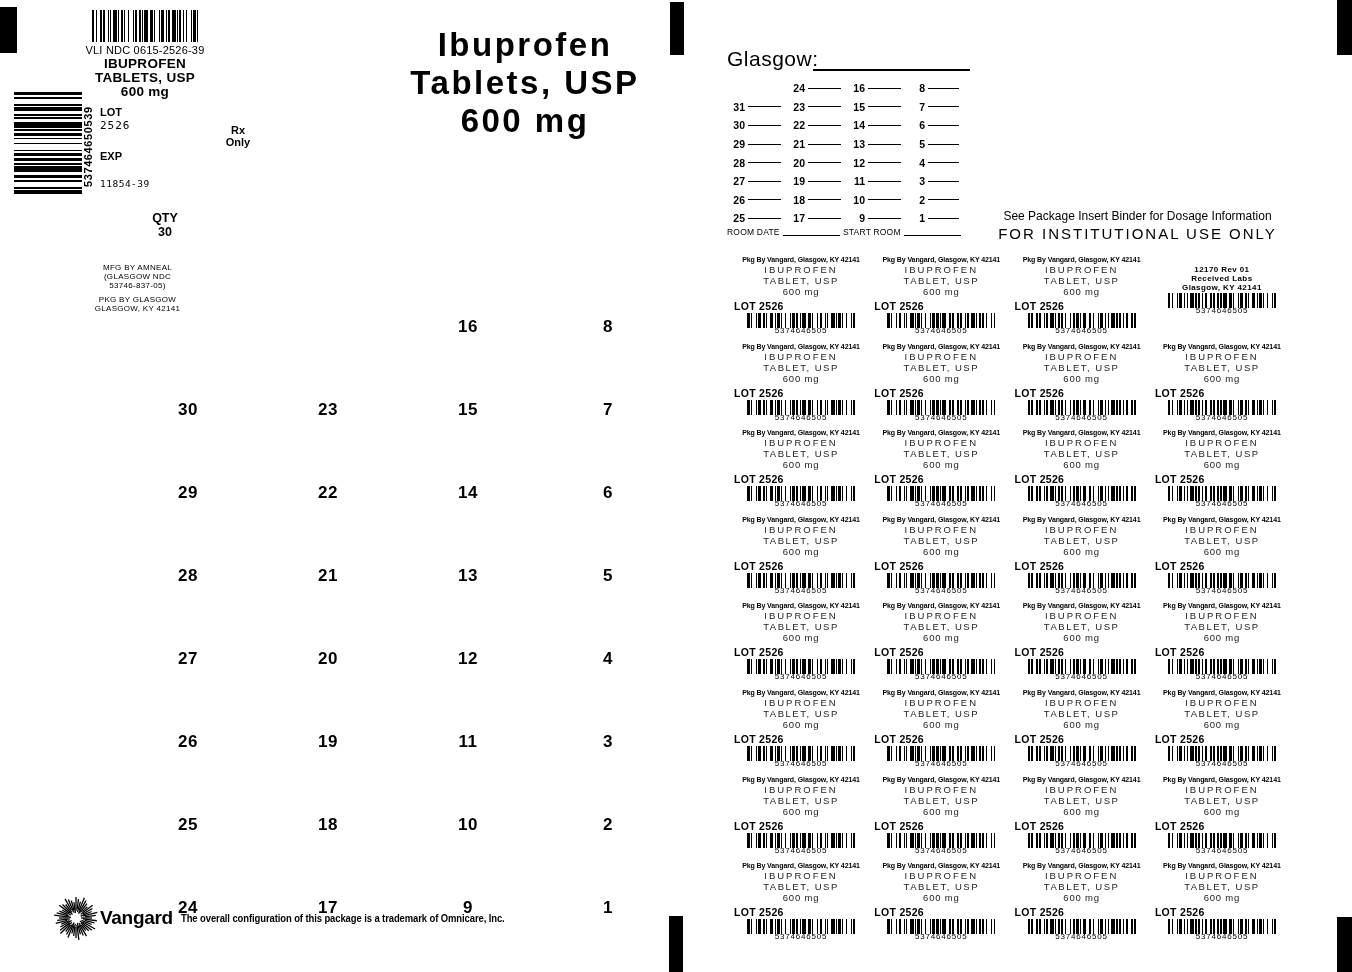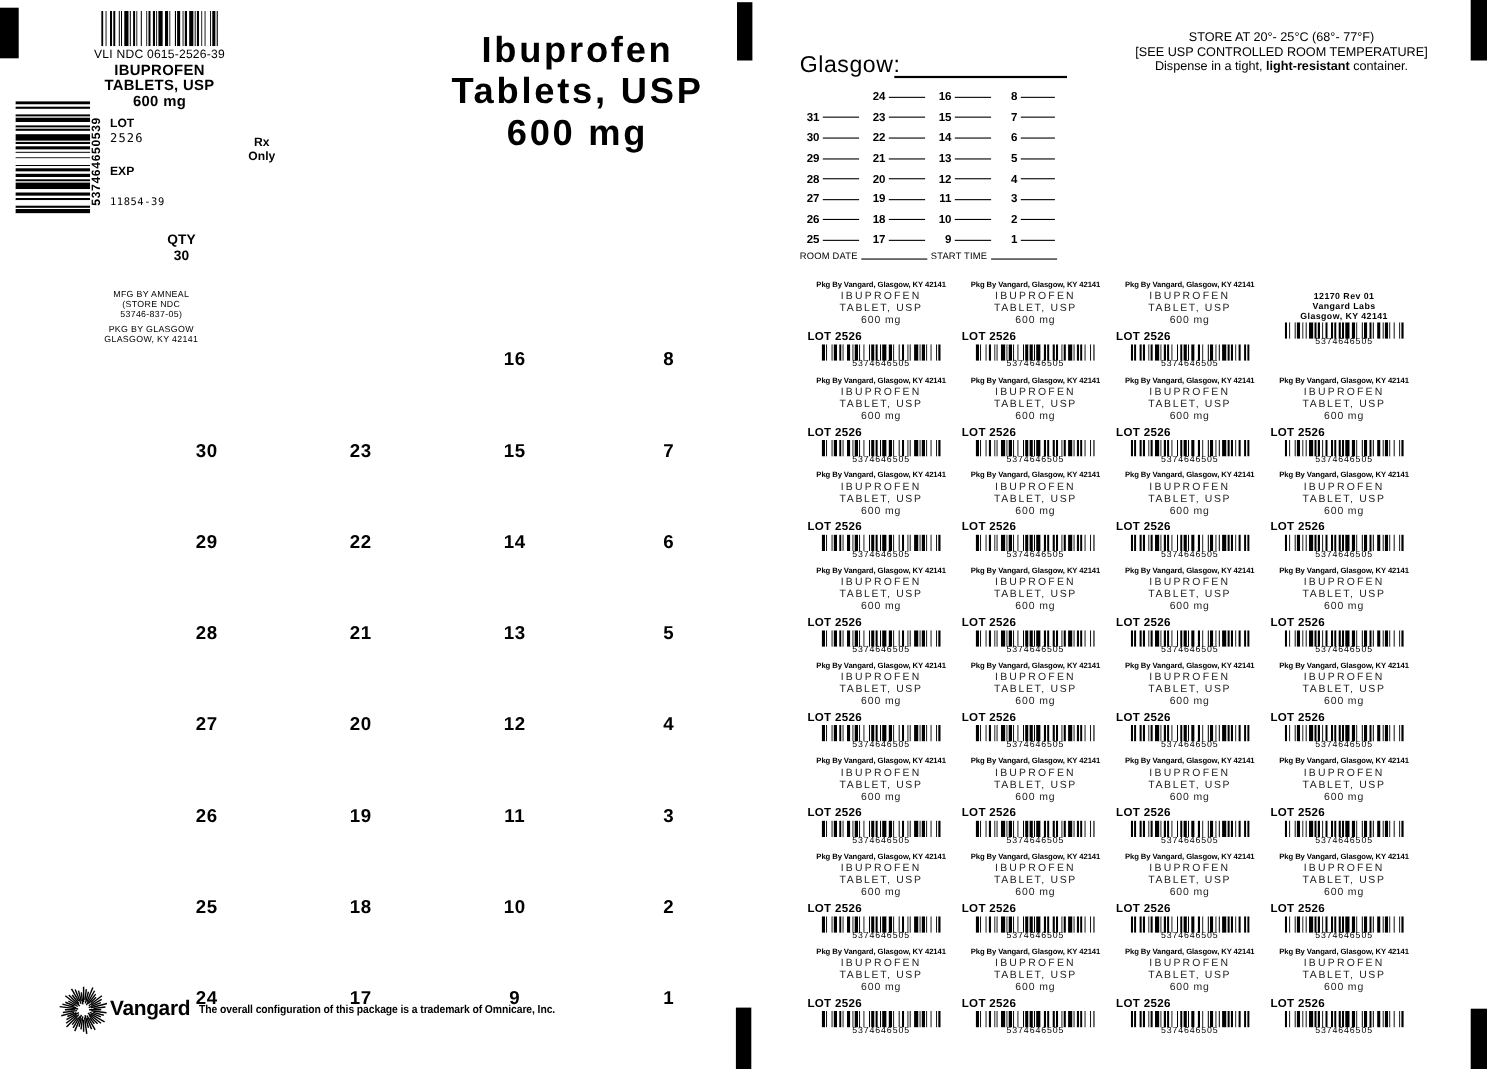--- a/index.html
+++ b/index.html
@@ -192,21 +192,21 @@
   <div class="abs exp-lbl">EXP</div>
   <div class="abs code-num">11854-39</div>
 
   <div class="abs qty">
     <div>QTY</div>
     <div>30</div>
   </div>
 
   <div class="abs mfg">
     <div>MFG BY AMNEAL</div>
-    <div>(STORE NDC</div>
+    <div>(GLASGOW NDC</div>
     <div>53746-837-05)</div>
   </div>
   <div class="abs pkg">
     <div>PKG BY GLASGOW</div>
     <div>GLASGOW, KY 42141</div>
   </div>
 
   <div class="abs day-grid" id="day-grid">
       <div class="day-cell"></div>
       <div class="day-cell"></div>
@@ -446,31 +446,30 @@
         <div class="s-cell c4">
           <span class="s-num">1</span>
           <span class="s-line"></span>
         </div>
       </div>
     </div>
 
   <div class="abs start-row">
     <span class="lbl">ROOM DATE</span>
     <span class="ln"></span>
-    <span class="lbl">START TIME</span>
+    <span class="lbl">START ROOM</span>
     <span class="ln"></span>
   </div>
 
-  <div class="abs storage">
-    <div>STORE AT 20°- 25°C (68°- 77°F)</div>
-    <div>[SEE USP CONTROLLED ROOM TEMPERATURE]</div>
-    <div><span>Dispense in a tight, </span><b>light-resistant</b><span> container.</span></div>
+
+  <div class="abs notes">
+    <div class="note1">See Package Insert Binder for Dosage Information</div>
+    <div class="note2">FOR INSTITUTIONAL USE ONLY</div>
   </div>
 
-
   <div class="abs unit-grid" id="unit-grid">
       <div class="unit-label">
         <div class="ul-pkg">Pkg By Vangard, Glasgow, KY 42141</div>
         <div class="ul-drug1">IBUPROFEN</div>
         <div class="ul-drug2">TABLET, USP</div>
         <div class="ul-drug3">600 mg</div>
         <div class="ul-lot">LOT 2526</div>
         <div class="barcode ul-barcode">
           <div style="width: 2.5px; height: 100%; background: rgb(0, 0, 0);"></div>
           <div style="width: 1.25px; height: 100%; background: rgb(255, 255, 255);"></div>
@@ -661,21 +660,21 @@
           <div style="width: 1.25px; height: 100%; background: rgb(0, 0, 0);"></div>
           <div style="width: 3.75px; height: 100%; background: rgb(255, 255, 255);"></div>
           <div style="width: 1.25px; height: 100%; background: rgb(0, 0, 0);"></div>
           <div style="width: 1.25px; height: 100%; background: rgb(255, 255, 255);"></div>
           <div style="width: 2.5px; height: 100%; background: rgb(0, 0, 0);"></div>
         </div>
         <div class="ul-num">5374646505</div>
       </div>
       <div class="unit-label special">
         <div class="ul-sp">12170 Rev 01</div>
-        <div class="ul-sp">Vangard Labs</div>
+        <div class="ul-sp">Received Labs</div>
         <div class="ul-sp">Glasgow, KY 42141</div>
         <div class="barcode ul-barcode">
           <div style="width: 2.5px; height: 100%; background: rgb(0, 0, 0);"></div>
           <div style="width: 1.25px; height: 100%; background: rgb(255, 255, 255);"></div>
           <div style="width: 1.25px; height: 100%; background: rgb(0, 0, 0);"></div>
           <div style="width: 3.75px; height: 100%; background: rgb(255, 255, 255);"></div>
           <div style="width: 1.25px; height: 100%; background: rgb(0, 0, 0);"></div>
           <div style="width: 1.25px; height: 100%; background: rgb(255, 255, 255);"></div>
           <div style="width: 2.5px; height: 100%; background: rgb(0, 0, 0);"></div>
           <div style="width: 2.5px; height: 100%; background: rgb(255, 255, 255);"></div>

